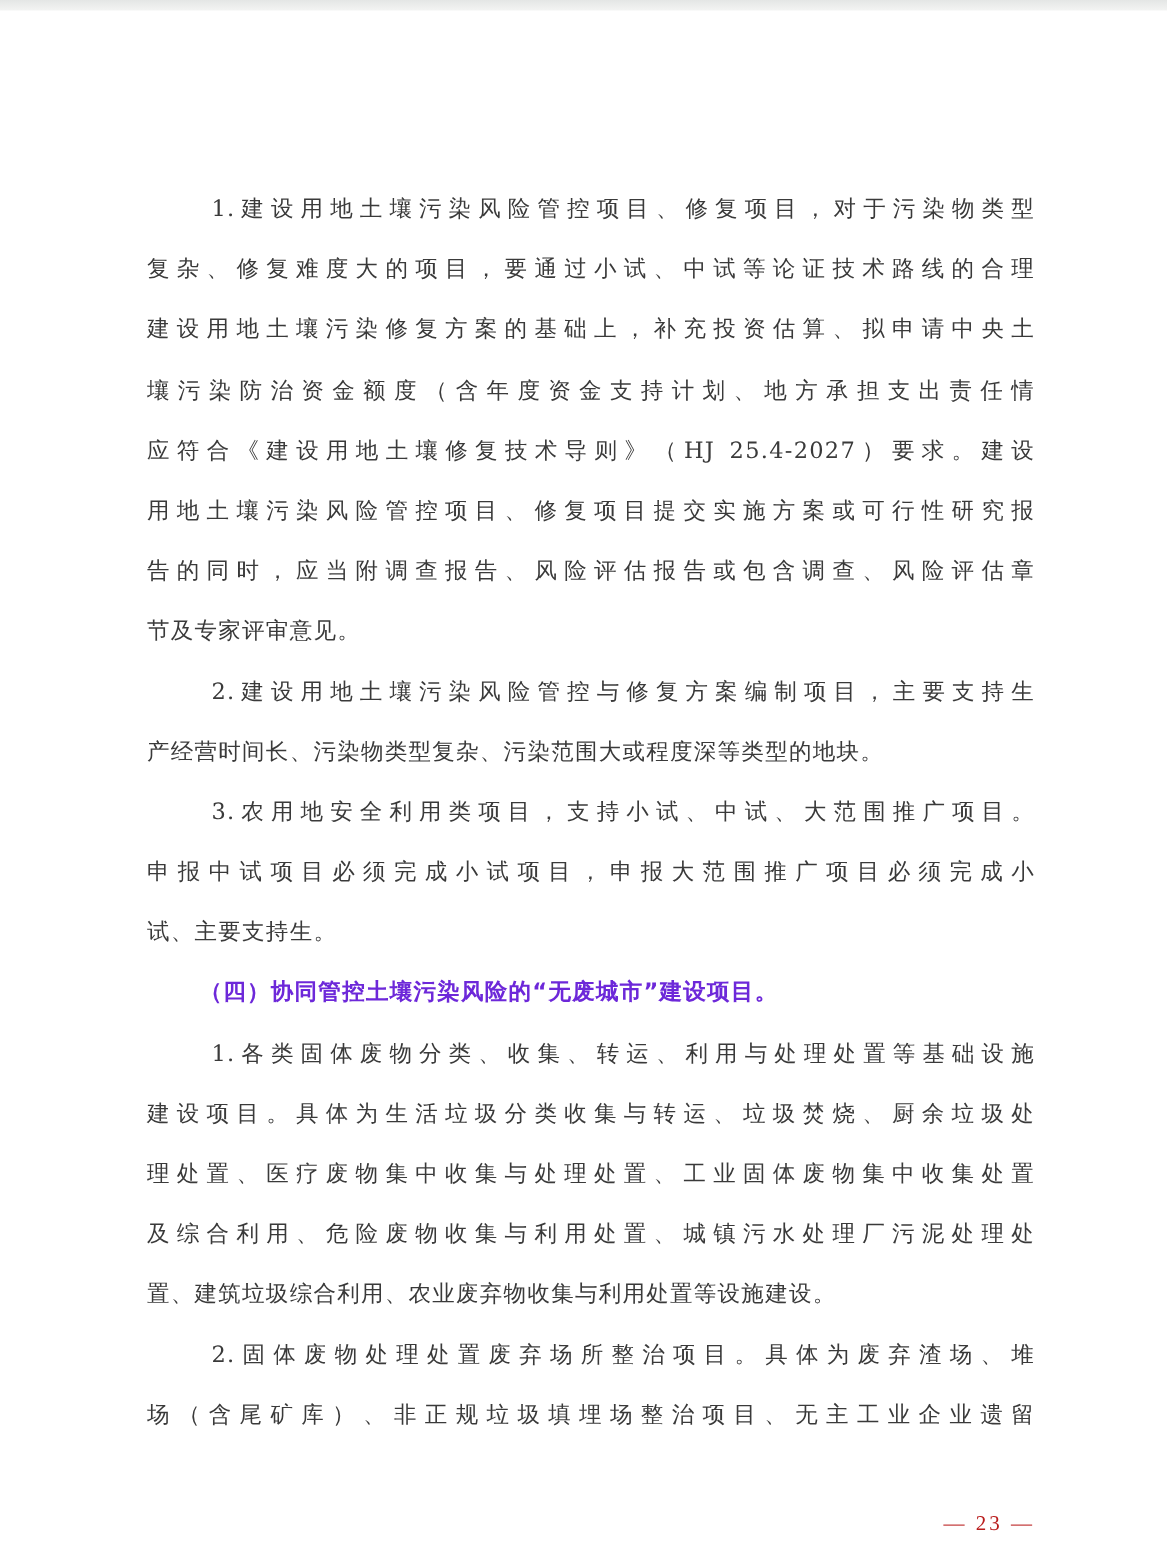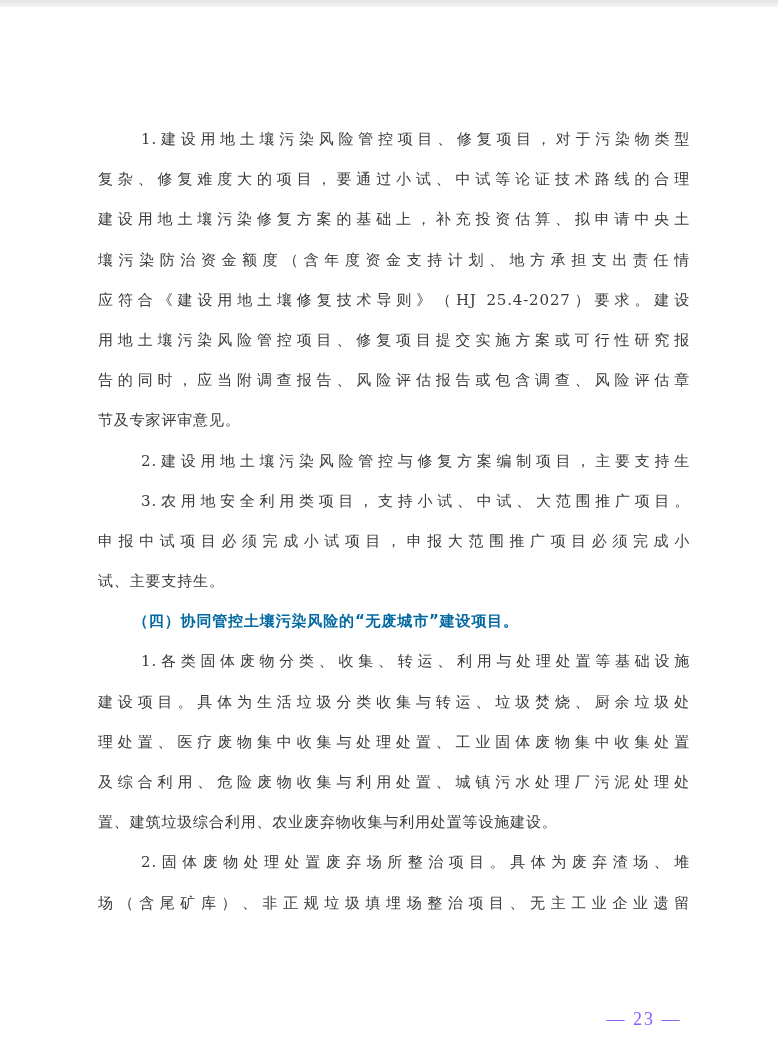--- a/index.html
+++ b/index.html
@@ -23,46 +23,47 @@
     white-space: nowrap;
     letter-spacing: 0.85px;
     text-align: justify;
     text-align-last: justify;
   }
   .line.last { text-align-last: left; }
   .line.indent { padding-left: 43px; }
   .line.heading {
     padding-left: 35px;
     font-family: "DejaVu Sans", "Liberation Sans", sans-serif;
-    color: #0369a1;
+    color: #6d28d9;
     font-weight: bold;
     text-align-last: left;
   }
   .page-number {
     position: absolute; left: 598px; top: 1009px; width: 92px;
-    font-size: 18px; color: #8b5cf6; text-align: center;
+    font-size: 14px; color: #b91c1c; text-align: right;
     font-family: "Liberation Serif", serif;
     letter-spacing: 2px;
   }
 </style>
 </head>
 <body>
 
 <div class="top-band"></div>
 
 <div class="page-body">
   <div class="line indent">1.建设用地土壤污染风险管控项目、修复项目，对于污染物类型</div>
   <div class="line">复杂、修复难度大的项目，要通过小试、中试等论证技术路线的合理</div>
   <div class="line">建设用地土壤污染修复方案的基础上，补充投资估算、拟申请中央土</div>
   <div class="line">壤污染防治资金额度（含年度资金支持计划、地方承担支出责任情</div>
   <div class="line">应符合《建设用地土壤修复技术导则》（HJ 25.4-2027）要求。建设</div>
   <div class="line">用地土壤污染风险管控项目、修复项目提交实施方案或可行性研究报</div>
   <div class="line">告的同时，应当附调查报告、风险评估报告或包含调查、风险评估章</div>
   <div class="line last">节及专家评审意见。</div>
   <div class="line indent">2.建设用地土壤污染风险管控与修复方案编制项目，主要支持生</div>
+  <div class="line last">产经营时间长、污染物类型复杂、污染范围大或程度深等类型的地块。</div>
   <div class="line indent">3.农用地安全利用类项目，支持小试、中试、大范围推广项目。</div>
   <div class="line">申报中试项目必须完成小试项目，申报大范围推广项目必须完成小</div>
   <div class="line last">试、主要支持生。</div>
   <div class="line heading">（四）协同管控土壤污染风险的“无废城市”建设项目。</div>
   <div class="line indent">1.各类固体废物分类、收集、转运、利用与处理处置等基础设施</div>
   <div class="line">建设项目。具体为生活垃圾分类收集与转运、垃圾焚烧、厨余垃圾处</div>
   <div class="line">理处置、医疗废物集中收集与处理处置、工业固体废物集中收集处置</div>
   <div class="line">及综合利用、危险废物收集与利用处置、城镇污水处理厂污泥处理处</div>
   <div class="line last">置、建筑垃圾综合利用、农业废弃物收集与利用处置等设施建设。</div>
   <div class="line indent">2.固体废物处理处置废弃场所整治项目。具体为废弃渣场、堆</div>

